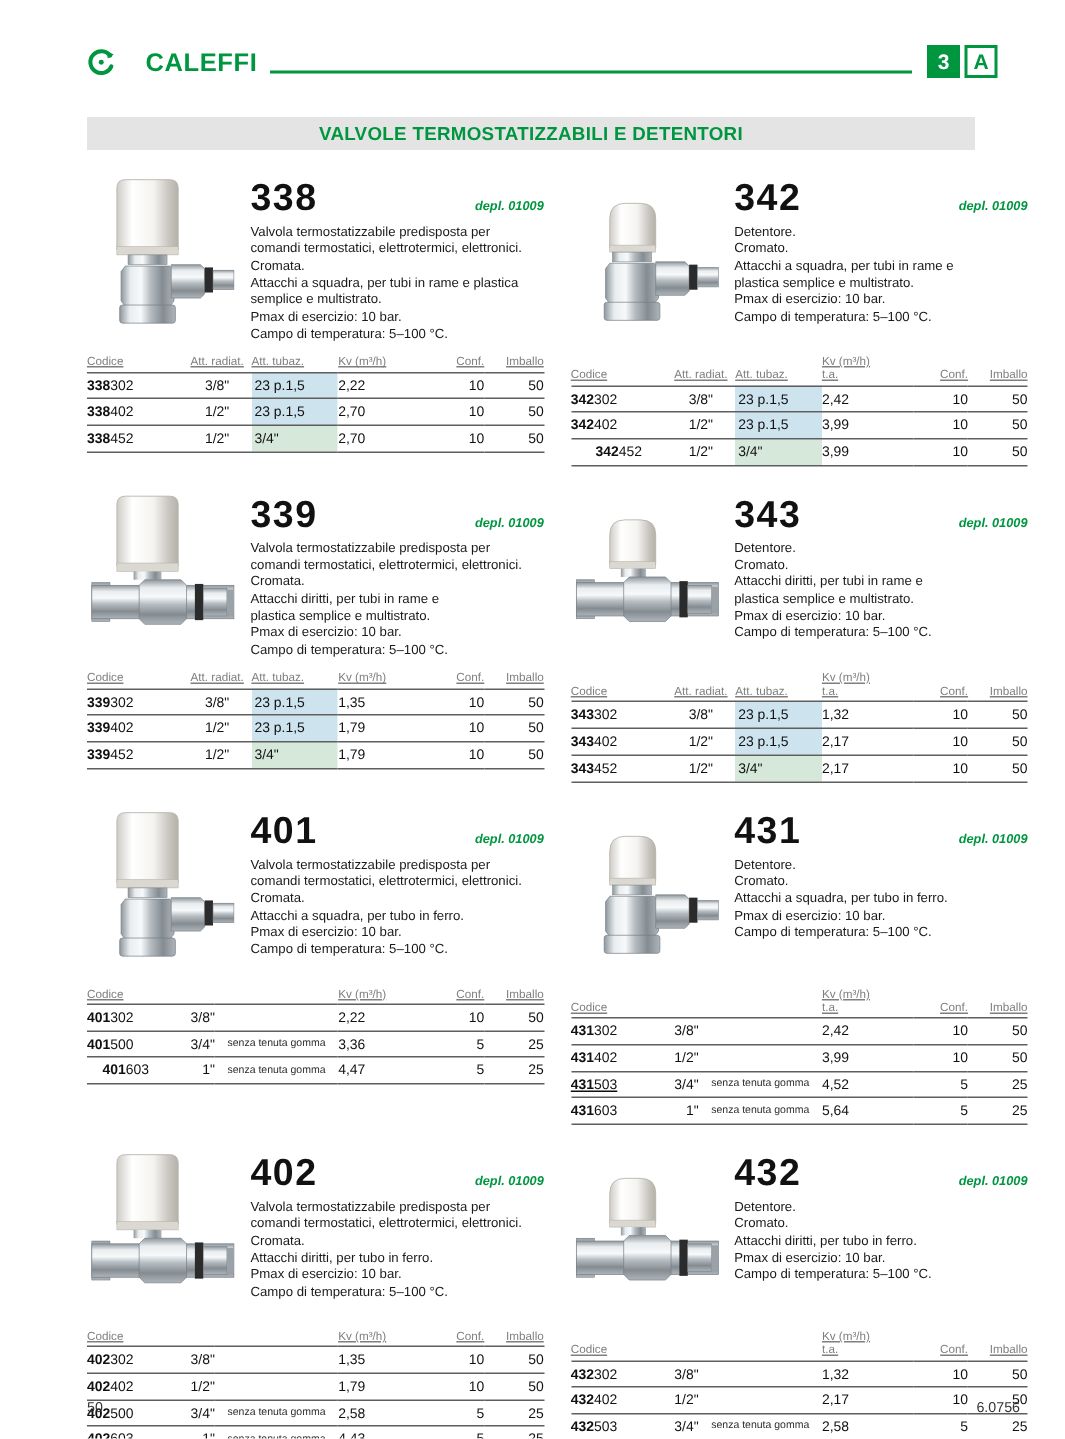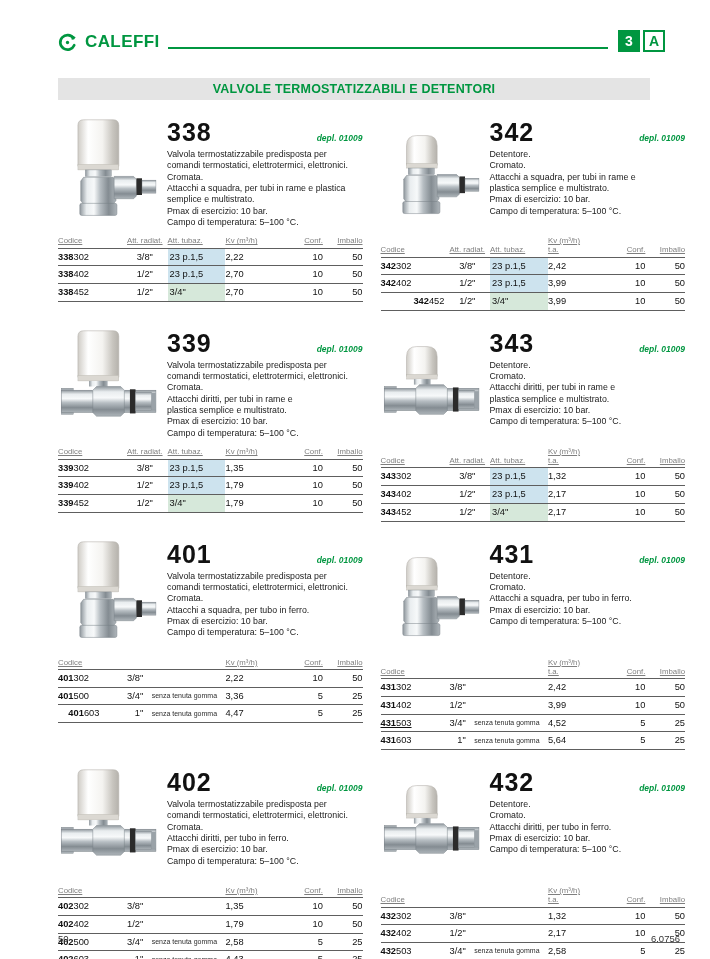--- a/index.html
+++ b/index.html
@@ -7,21 +7,21 @@
     --hl-blue:#cde3ee;
     --hl-green:#d6e8da;
   }
   *{box-sizing:border-box;}
   html,body{margin:0;padding:0;background:#ffffff;}
   body{width:710px;height:959px;font-family:"Liberation Sans",sans-serif;}
   .page{position:relative;width:710px;height:959px;overflow:hidden;padding:30px 25px 0 58px;}
 
   
   .header-row{display:flex;align-items:flex-end;margin-right:20px;}
-  .logo{display:flex;align-items:center;gap:8px;flex:none;}
+  .logo{display:flex;gap:20px;flex:none;}
   .logo svg{width:19px;height:19px;display:block;}
   .logo-text{color:var(--green);font-weight:bold;font-size:17px;letter-spacing:0.4px;}
   .header-rule{flex:1;border-bottom:2px solid var(--green);margin:0 10px 3px 8px;height:0;}
   .tab-boxes{display:flex;gap:3px;margin-bottom:0;}
   .tab-number,.tab-letter{width:22px;height:22px;display:flex;align-items:center;justify-content:center;font-weight:bold;font-size:14px;}
   .tab-number{background:var(--green);color:#fff;}
   .tab-letter{background:#fff;color:var(--green);border:2px solid var(--green);}
 
   
   .title-bar{margin:26px 35px 0 0;background:#e4e4e4;color:var(--green);
@@ -228,21 +228,21 @@
             </tr>
             <tr>
               <td style="text-align: left;"><b>342</b>402</td>
               <td style="text-align: center;">1/2"</td>
               <td class="hl-blue" style="text-align: left;">23 p.1,5</td>
               <td style="text-align: left;">3,99</td>
               <td style="text-align: right;">10</td>
               <td style="text-align: right;">50</td>
             </tr>
             <tr>
-              <td style="text-align: right;"><b>342</b>452</td>
+              <td style="text-align: center;"><b>342</b>452</td>
               <td style="text-align: center;">1/2"</td>
               <td class="hl-green" style="text-align: left;">3/4"</td>
               <td style="text-align: left;">3,99</td>
               <td style="text-align: right;">10</td>
               <td style="text-align: right;">50</td>
             </tr>
           </tbody>
     </table>
   </section>
 

